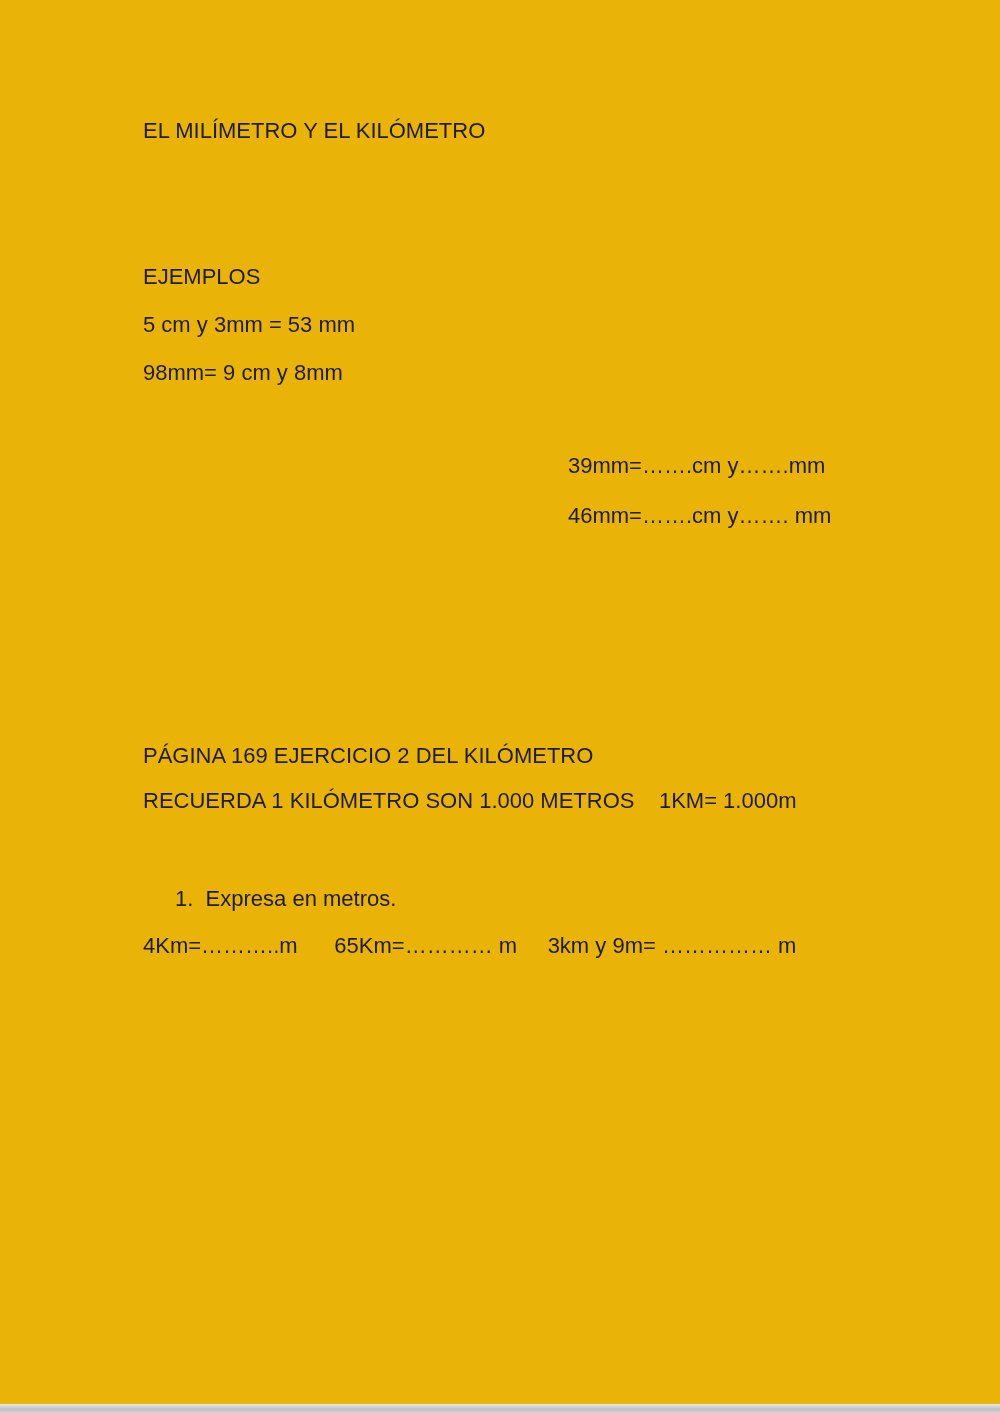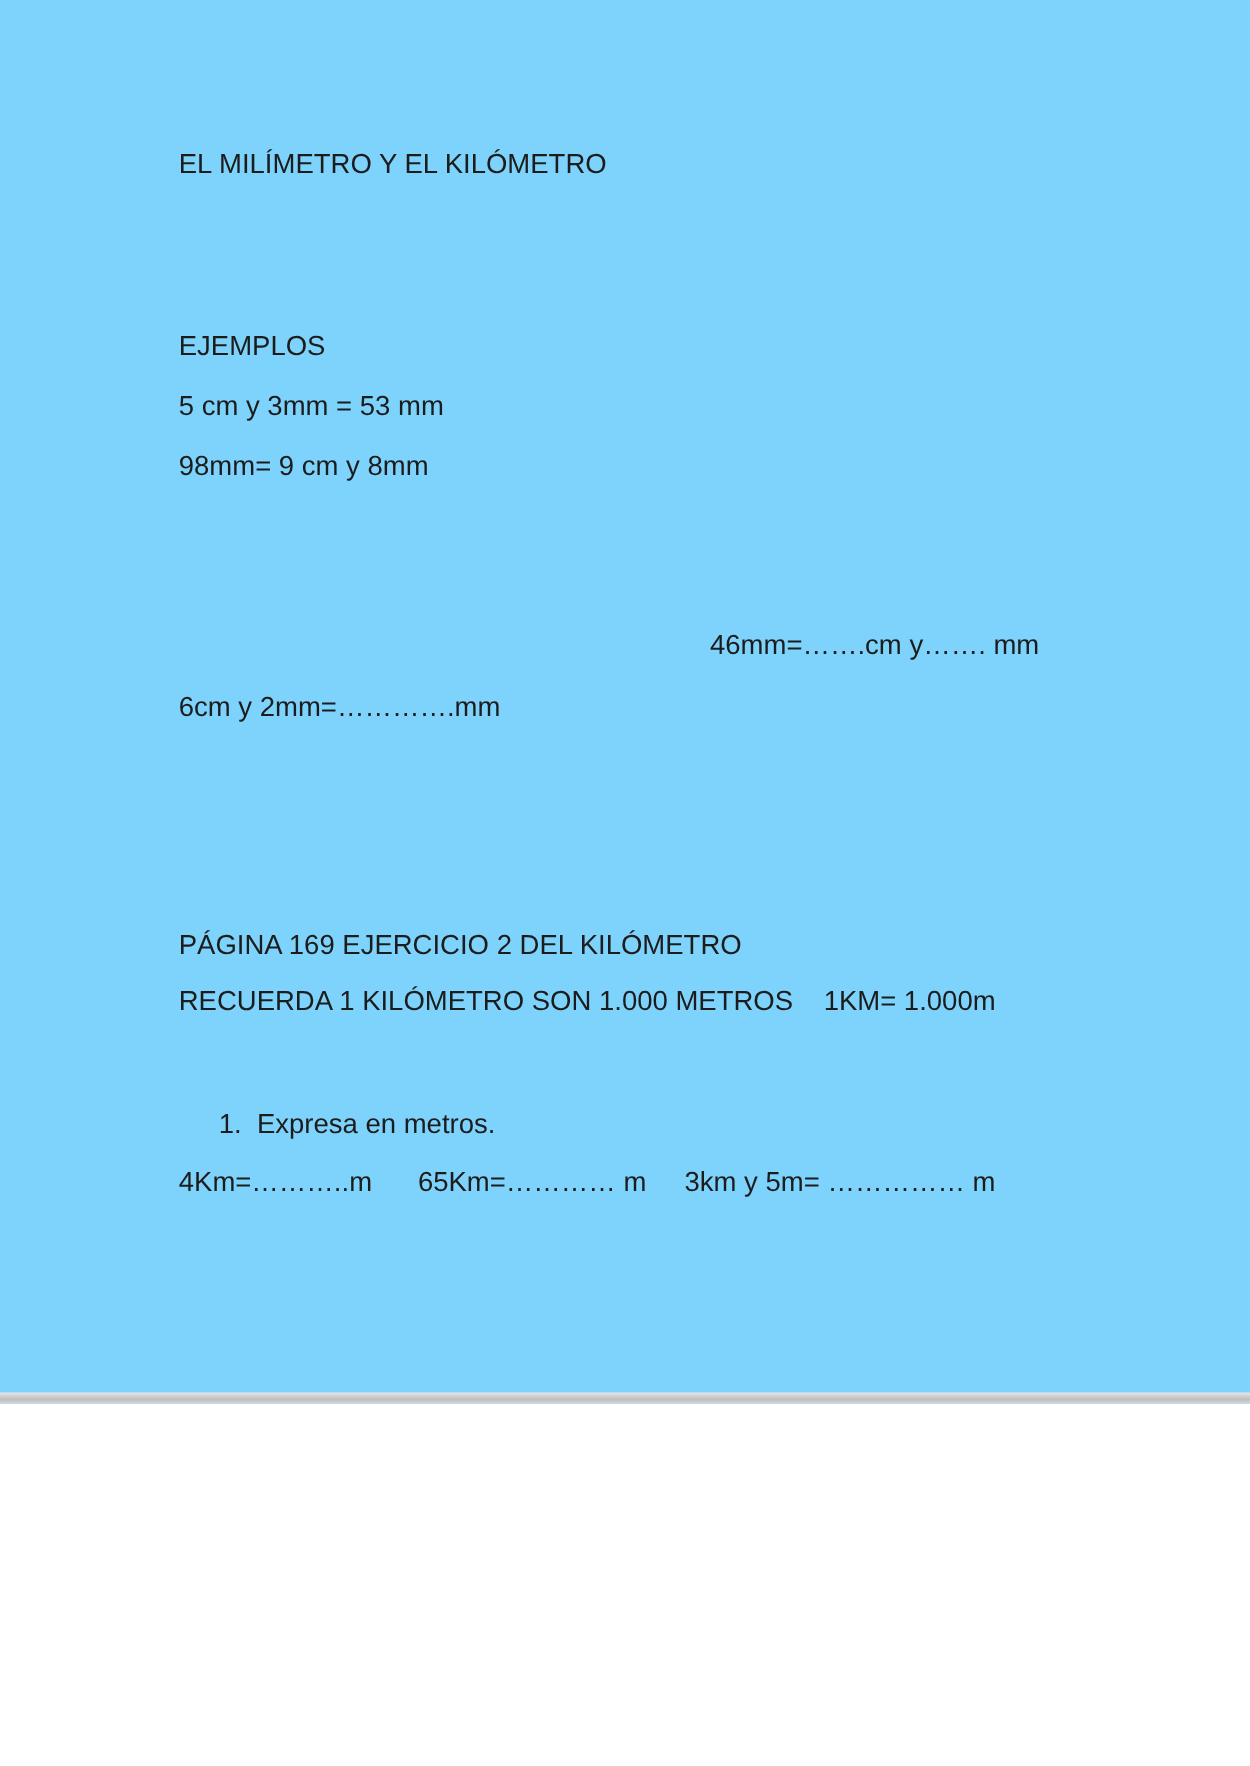--- a/index.html
+++ b/index.html
@@ -3,22 +3,22 @@
 <meta charset="utf-8">
 <style>
   html, body {
     margin: 0;
     padding: 0;
     background: #ffffff;
   }
   .page {
     position: relative;
     width: 1000px;
-    height: 1123px;
-    background: #7dd3fc;
+    height: 1413px;
+    background: #eab308;
     overflow: hidden;
     font-family: "Liberation Sans", sans-serif;
     font-size: 22px;
     color: #1c1c1c;
   }
   .line {
     position: absolute;
     left: 143px;
     white-space: pre-wrap;
     line-height: 1.2;
@@ -45,30 +45,30 @@
 
   <div class="line" style="top:118px">EL MILÍMETRO Y EL KILÓMETRO</div>
 
 
   <div class="line" style="top:264px">EJEMPLOS</div>
 
   <div class="line" style="top:312px">5 cm y 3mm = 53 mm</div>
 
   <div class="line" style="top:360px">98mm= 9 cm y 8mm</div>
 
+  <div class="line col-right" style="top:453px">39mm=…….cm y…….mm</div>
 
   <div class="line col-right" style="top:503px">46mm=…….cm y……. mm</div>
 
-  <div class="line" style="top:553px">6cm y 2mm=………….mm</div>
 
   <div class="line" style="top:743px">PÁGINA 169 EJERCICIO 2 DEL KILÓMETRO</div>
 
   <div class="line" style="top:788px">RECUERDA 1 KILÓMETRO SON 1.000 METROS    1KM= 1.000m</div>
 
   <div class="line indent" style="top:886px">1.  Expresa en metros.</div>
 
-  <div class="line" style="top:933px">4Km=………..m      65Km=………… m     3km y 5m= …………… m</div>
+  <div class="line" style="top:933px">4Km=………..m      65Km=………… m     3km y 9m= …………… m</div>
 
 
 
   <div class="page-bottom-strip"></div>
 
 </div>
 
 </body></html>

